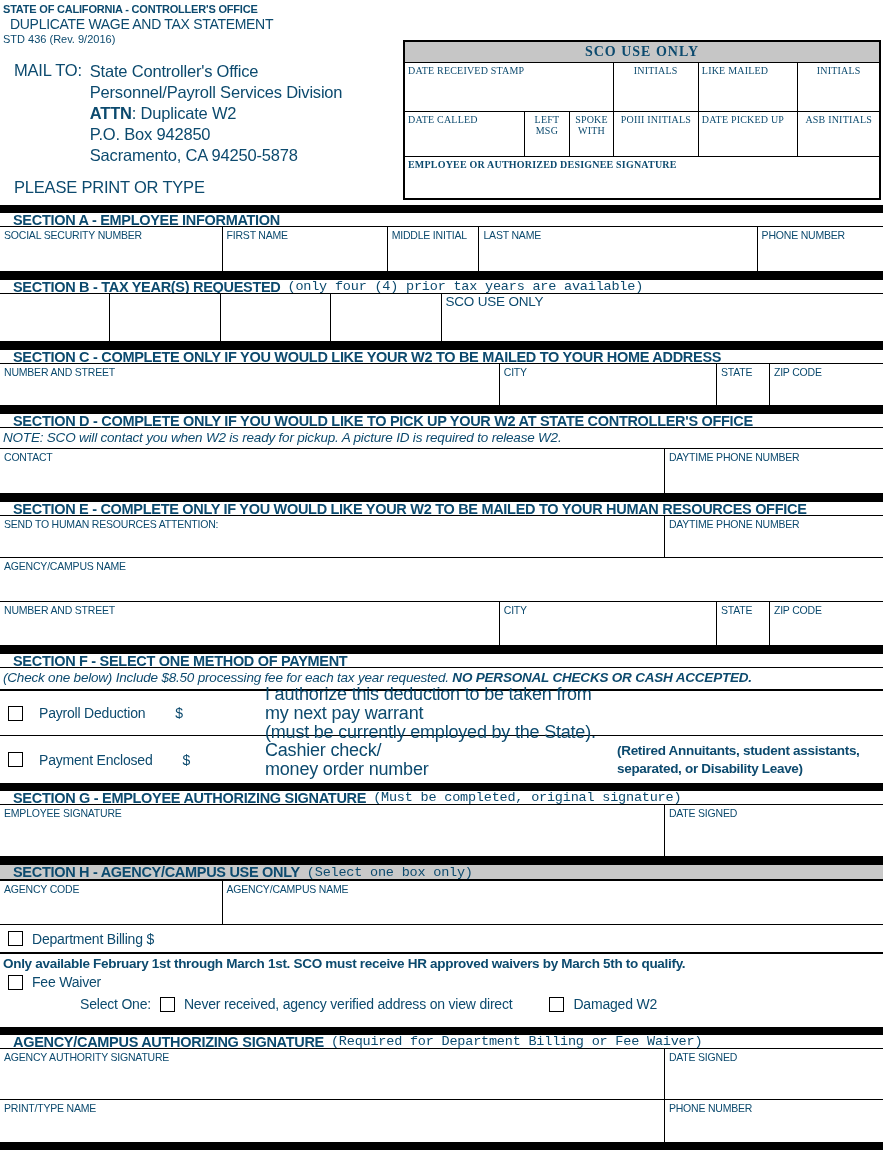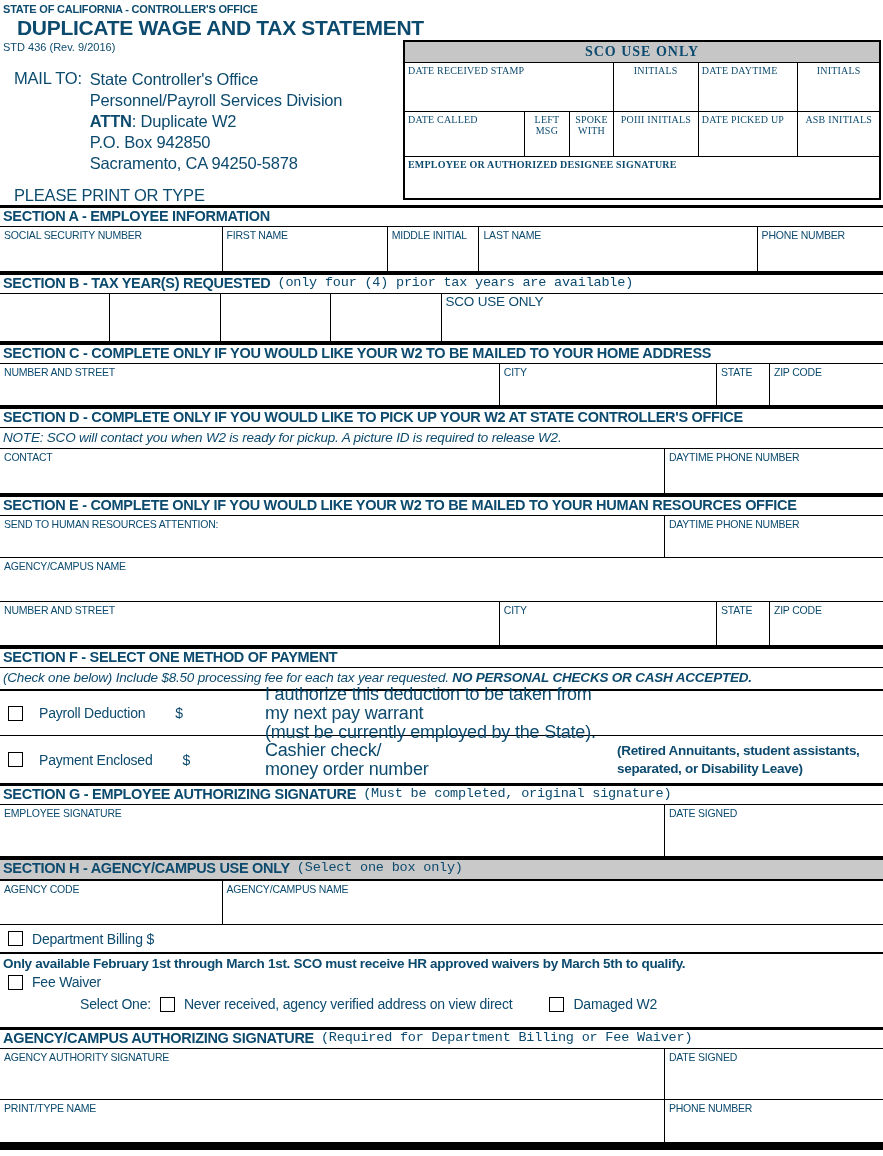--- a/index.html
+++ b/index.html
@@ -6,21 +6,21 @@
   html,body { background:#fff; }
   .page {
     width: 883px; height: 1156px; margin: 0 auto; position: relative;
     background: #fff; color: #0c4a6e;
     font-family: "Liberation Sans", sans-serif;
     overflow: hidden;
   }
   
   .top-header { position: relative; height: 205px; }
   .state-line { font-size: 11px; letter-spacing: -0.2px; padding: 3px 0 0 3px; font-weight: 600; }
-  .form-title { font-size: 21px; font-weight: 700; letter-spacing: -0.3px; padding: 1px 0 0 17px; }
+  .form-title { font-size: 14px; font-weight: 400; letter-spacing: -0.3px; padding: 1px 0 0 10px; }
   .form-number { font-size: 11px; padding: 1px 0 0 3px; }
   .mailto-block { display: flex; margin: 16px 0 0 14px; font-size: 16.5px; letter-spacing: -0.2px; }
   .mailto-label { white-space: pre; }
   .mailto-lines { margin-left: 8px; line-height: 21px; }
   .print-note { font-size: 16.5px; margin: 12px 0 0 14px; letter-spacing: -0.2px; }
   
   .sco-box {
     position: absolute; left: 403px; top: 40px; width: 478px; height: 160px;
     border: 2px solid #000; display: flex; flex-direction: column;
     font-family: "Liberation Serif", serif;
@@ -31,23 +31,23 @@
   }
   .sco-row { display: flex; border-bottom: 1px solid #000; }
   .sco-row:last-child { border-bottom: none; flex: 1; }
   .sco-cell { border-right: 1px solid #000; padding: 2px 3px; font-size: 10px; letter-spacing: 0.2px; line-height: 11px; }
   .sco-cell:last-child { border-right: none; }
   .sco-r1 { height: 49px; }
   .sco-r2 { height: 45px; }
   .tc { text-align: center; }
   
   .sec-head {
-    border-top: 3px solid #000000; border-bottom: 1px solid #000;
-    height: 22px; display: flex; gap: 7px;
-    padding-left: 3px; overflow: hidden;
+    border-top: 8px solid #000000; border-bottom: 1px solid #000;
+    height: 22px; display: flex; align-items: center; gap: 7px;
+    padding-left: 13px; overflow: hidden;
   }
   .sec-head-bold { font-weight: 700; font-size: 14.5px; letter-spacing: -0.3px; white-space: nowrap; }
   .sec-head-note { font-weight: 400; font-size: 13.5px; letter-spacing: -0.2px; white-space: nowrap; font-family: Liberation Mono, monospace; }
   .gray-head { background: #c9c9c9; border-bottom: 2px solid #000; height: 24px; }
   .frow { display: flex; border-bottom: 1px solid #000; }
   .fcell { border-right: 1px solid #000; padding: 2px 4px; font-size: 10.5px; letter-spacing: -0.2px; line-height: 12px; }
   .fcell:last-child { border-right: none; }
   .note-line { font-style: italic; font-size: 13.5px; padding: 2px 0 2px 3px; border-bottom: 1px solid #000; letter-spacing: -0.2px; }
   .bold-it { font-weight: 700; }
   
@@ -95,21 +95,21 @@
         <div>Sacramento, CA 94250-5878</div>
       </div>
     </div>
     <div class="print-note">PLEASE PRINT OR TYPE</div>
 
     <div class="sco-box">
       <div class="sco-title">SCO USE ONLY</div>
       <div class="sco-row sco-r1">
         <div class="sco-cell sco-w1">DATE RECEIVED STAMP</div>
         <div class="sco-cell sco-w2 tc">INITIALS</div>
-        <div class="sco-cell sco-w3">DATE DAYTIME</div>
+        <div class="sco-cell sco-w3">LIKE MAILED</div>
         <div class="sco-cell sco-w4 tc">INITIALS</div>
       </div>
       <div class="sco-row sco-r2">
         <div class="sco-cell sco-a">DATE CALLED</div>
         <div class="sco-cell sco-b tc">LEFT MSG</div>
         <div class="sco-cell sco-c tc">SPOKE WITH</div>
         <div class="sco-cell sco-d tc">POIII INITIALS</div>
         <div class="sco-cell sco-e">DATE  PICKED UP</div>
         <div class="sco-cell sco-f tc">ASB INITIALS</div>
       </div>

